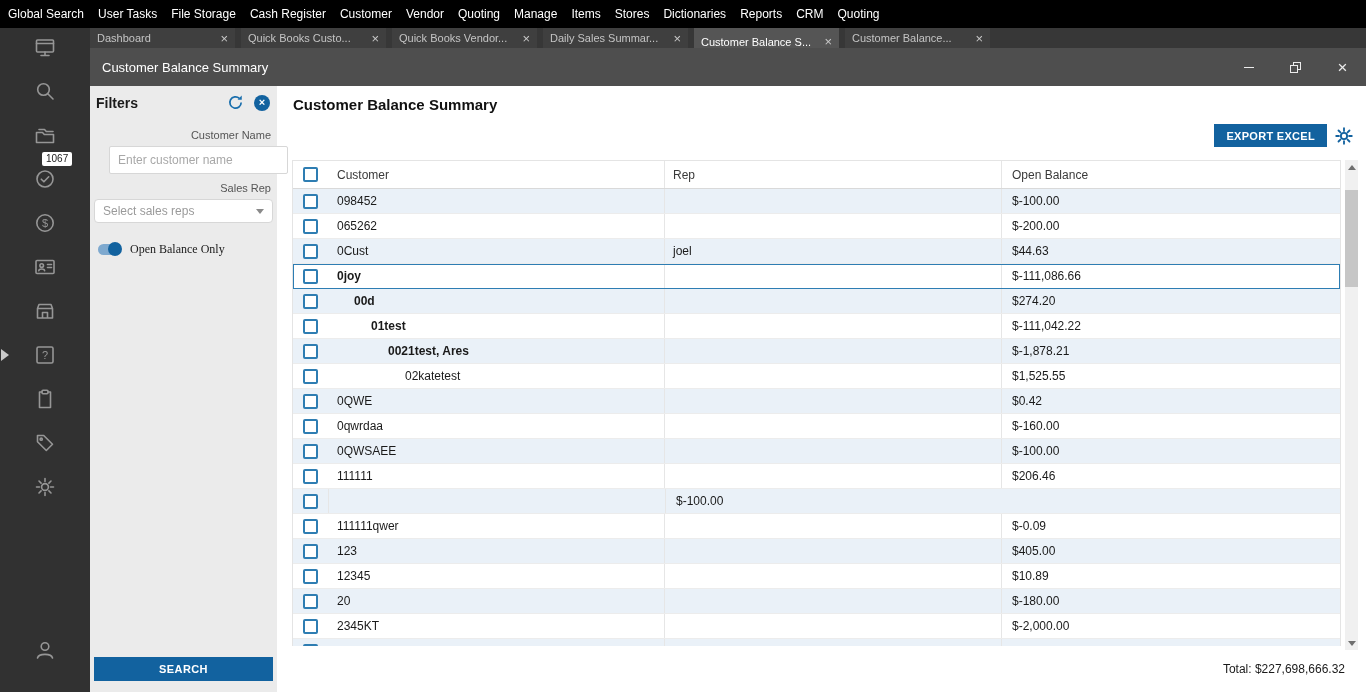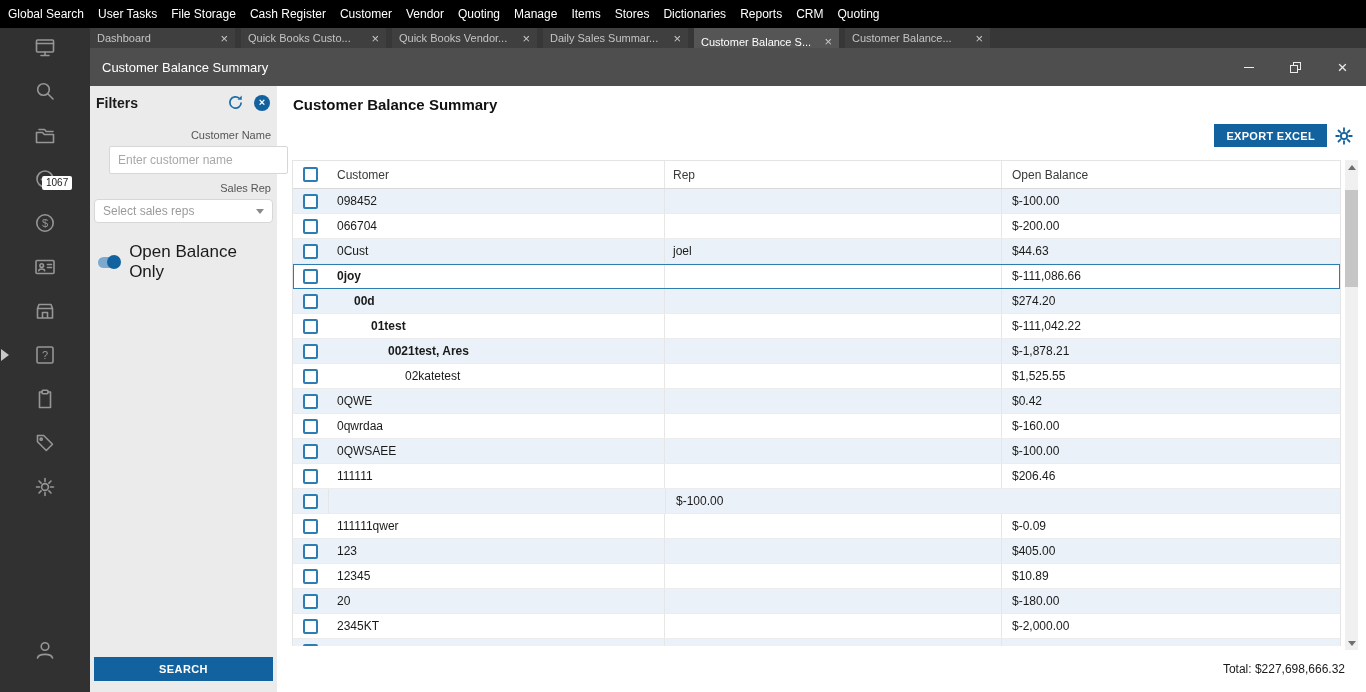--- a/index.html
+++ b/index.html
@@ -9,21 +9,21 @@
 
   
   .menubar { position:absolute; left:0; top:0; width:1366px; height:28px; background:var(--menubar); display:flex; align-items:center; padding-left:8px; z-index:40; }
   .menu-item { color:#fff; font-size:12px; margin-right:14px; white-space:nowrap; cursor:default; }
 
   
   .sidebar { position:absolute; left:0; top:28px; width:90px; height:664px; background:var(--sidebar); z-index:30; }
   .side-icons { display:flex; flex-direction:column; align-items:center; padding-top:7px; }
   .sicon { width:24px; height:24px; margin-bottom:20px; display:block; }
   .side-bottom { position:absolute; bottom:10px; left:0; width:90px; display:flex; justify-content:center; }
-  .side-badge { position:absolute; left:42px; top:148px; background:#fff; color:#1a1a1a; font-size:10px; padding:2px 4px; border-radius:2px; z-index:2; line-height:1;text-align:right; }
+  .side-badge { position:absolute; left:42px; top:124px; background:#fff; color:#1a1a1a; font-size:10px; padding:2px 4px; border-radius:2px; z-index:2; line-height:1;text-align:right; }
   .expand-arrow { position:absolute; left:1px; top:349px; width:0; height:0; border-top:6px solid transparent; border-bottom:6px solid transparent; border-left:8px solid #c9c9c9; z-index:35; }
 
   
   .tabbar { position:absolute; left:90px; top:28px; width:1276px; height:20px; background:#373737; display:flex; z-index:20; }
   .tab { width:145px; margin-right:6px; background:#3f3f3f; color:#c4c4c4; font-size:11px; display:flex; align-items:center; justify-content:space-between; padding:0 7px; cursor:default; }
   .tab.active { background:#555; color:#fff;align-items:flex-end; }
   .tab-label { overflow:hidden; white-space:nowrap; }
   .tab-close { font-size:13px; color:#c9c9c9; margin-left:6px; line-height:1; }
 
   
@@ -44,21 +44,21 @@
   .refresh-icon { width:17px; height:17px; margin-right:10px; }
   .close-filters { width:16px; height:16px; border-radius:50%; background:var(--accent); color:#fff; font-size:11px; font-weight:700; display:flex; align-items:center; justify-content:center; line-height:1; }
   .f-label { font-size:11px; color:#555; margin:8px 6px 5px 6px;text-align:right; }
   .f-input { width:179px; margin:0 19px; height:28px; border:1px solid #d7d7d7; border-radius:2px; background:#fff; font-size:12px; padding:0 8px; color:#333; font-family:"Liberation Sans",sans-serif; }
   .f-input::placeholder { color:#a8a8a8; }
   .f-select { width:179px; margin:0 4px; height:24px; border:1px solid #d7d7d7; border-radius:4px; background:#fff; font-size:12px; padding:0 8px; color:#9a9a9a; display:flex; align-items:center; justify-content:space-between; }
   .select-arrow { width:0; height:0; border-left:4px solid transparent; border-right:4px solid transparent; border-top:5px solid #8a8a8a; }
   .toggle-row { display:flex; align-items:center; margin:19px 6px 0 8px; }
   .toggle { position:relative; width:23px; height:11px; border-radius:6px; background:#7ea9cf; margin-right:9px; }
   .toggle-knob { position:absolute; right:-1px; top:-2px; width:14px; height:14px; border-radius:50%; background:var(--accent); }
-  .toggle-label { font-size:17px; color:#1a1a1a; }
+  .toggle-label { font-size:12px; color:#1a1a1a;font-family:Liberation Serif, serif; }
   .search-btn { position:absolute; bottom:11px; left:4px; width:179px; height:24px; background:var(--accent); color:#fff; font-size:11px; font-weight:600; letter-spacing:.4px; display:flex; align-items:center; justify-content:center; }
 
   
   .main { position:absolute; left:277px; top:86px; width:1089px; height:606px; background:#fff; }
   .main-title { position:absolute; left:16px; top:10px; font-size:15px; font-weight:700; color:#111; }
   .export-btn { position:absolute; top:38px; right:39px; height:23px; padding:0 12px; background:var(--accent); color:#fff; font-size:11px; font-weight:600; letter-spacing:.3px; display:flex; align-items:center; }
   .gear-btn { position:absolute; top:39px; right:11px; width:22px; height:22px; }
 
   
   .dtable { position:absolute; left:15px; top:74px; width:1049px; height:486px; border:1px solid #e4e4e4; border-bottom:none; overflow:hidden; background:#fff; }
@@ -261,21 +261,21 @@
               <span class="cb"></span>
             </div>
             <div class="cell c-cust" style="padding-left: 9px;">098452</div>
             <div class="cell c-rep"></div>
             <div class="cell c-bal">$-100.00</div>
           </div>
           <div class="trow">
             <div class="cell c-check">
               <span class="cb"></span>
             </div>
-            <div class="cell c-cust" style="padding-left: 9px;">066704</div>
+            <div class="cell c-cust" style="padding-left: 9px;">065262</div>
             <div class="cell c-rep"></div>
             <div class="cell c-bal">$-200.00</div>
           </div>
           <div class="trow alt">
             <div class="cell c-check">
               <span class="cb"></span>
             </div>
             <div class="cell c-cust" style="padding-left: 9px;">0Cust</div>
             <div class="cell c-rep">joel</div>
             <div class="cell c-bal">$44.63</div>

